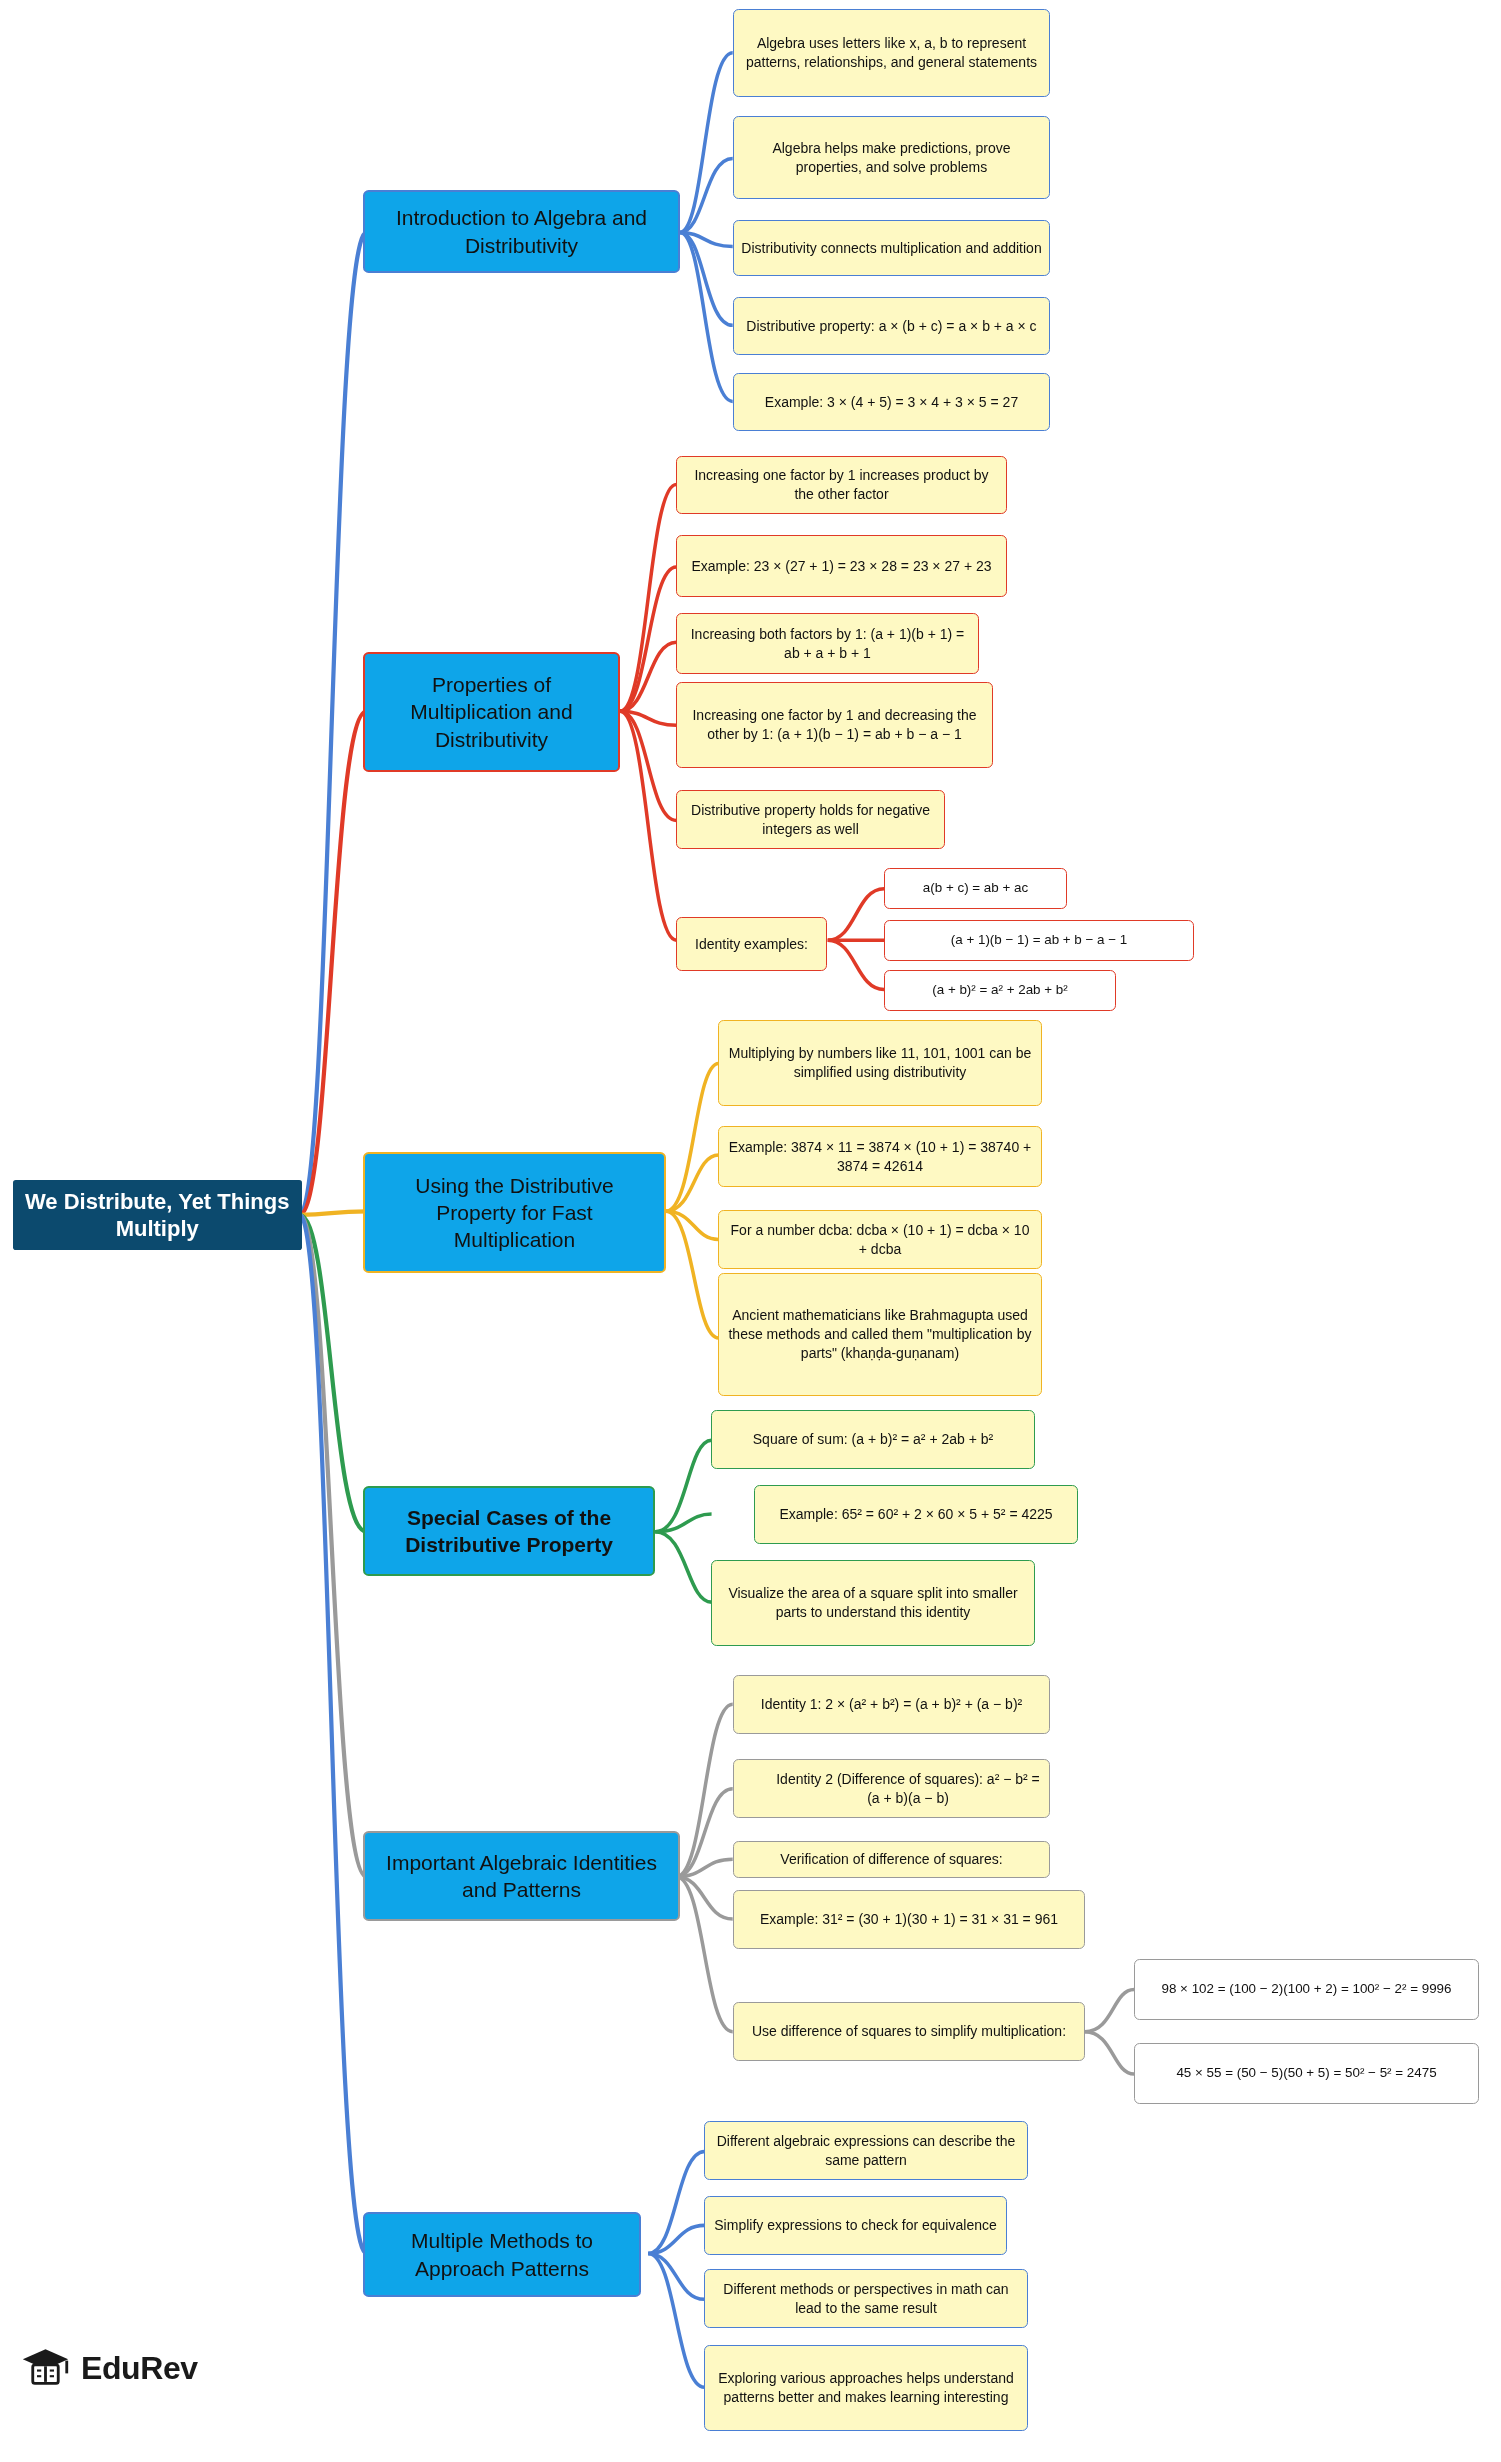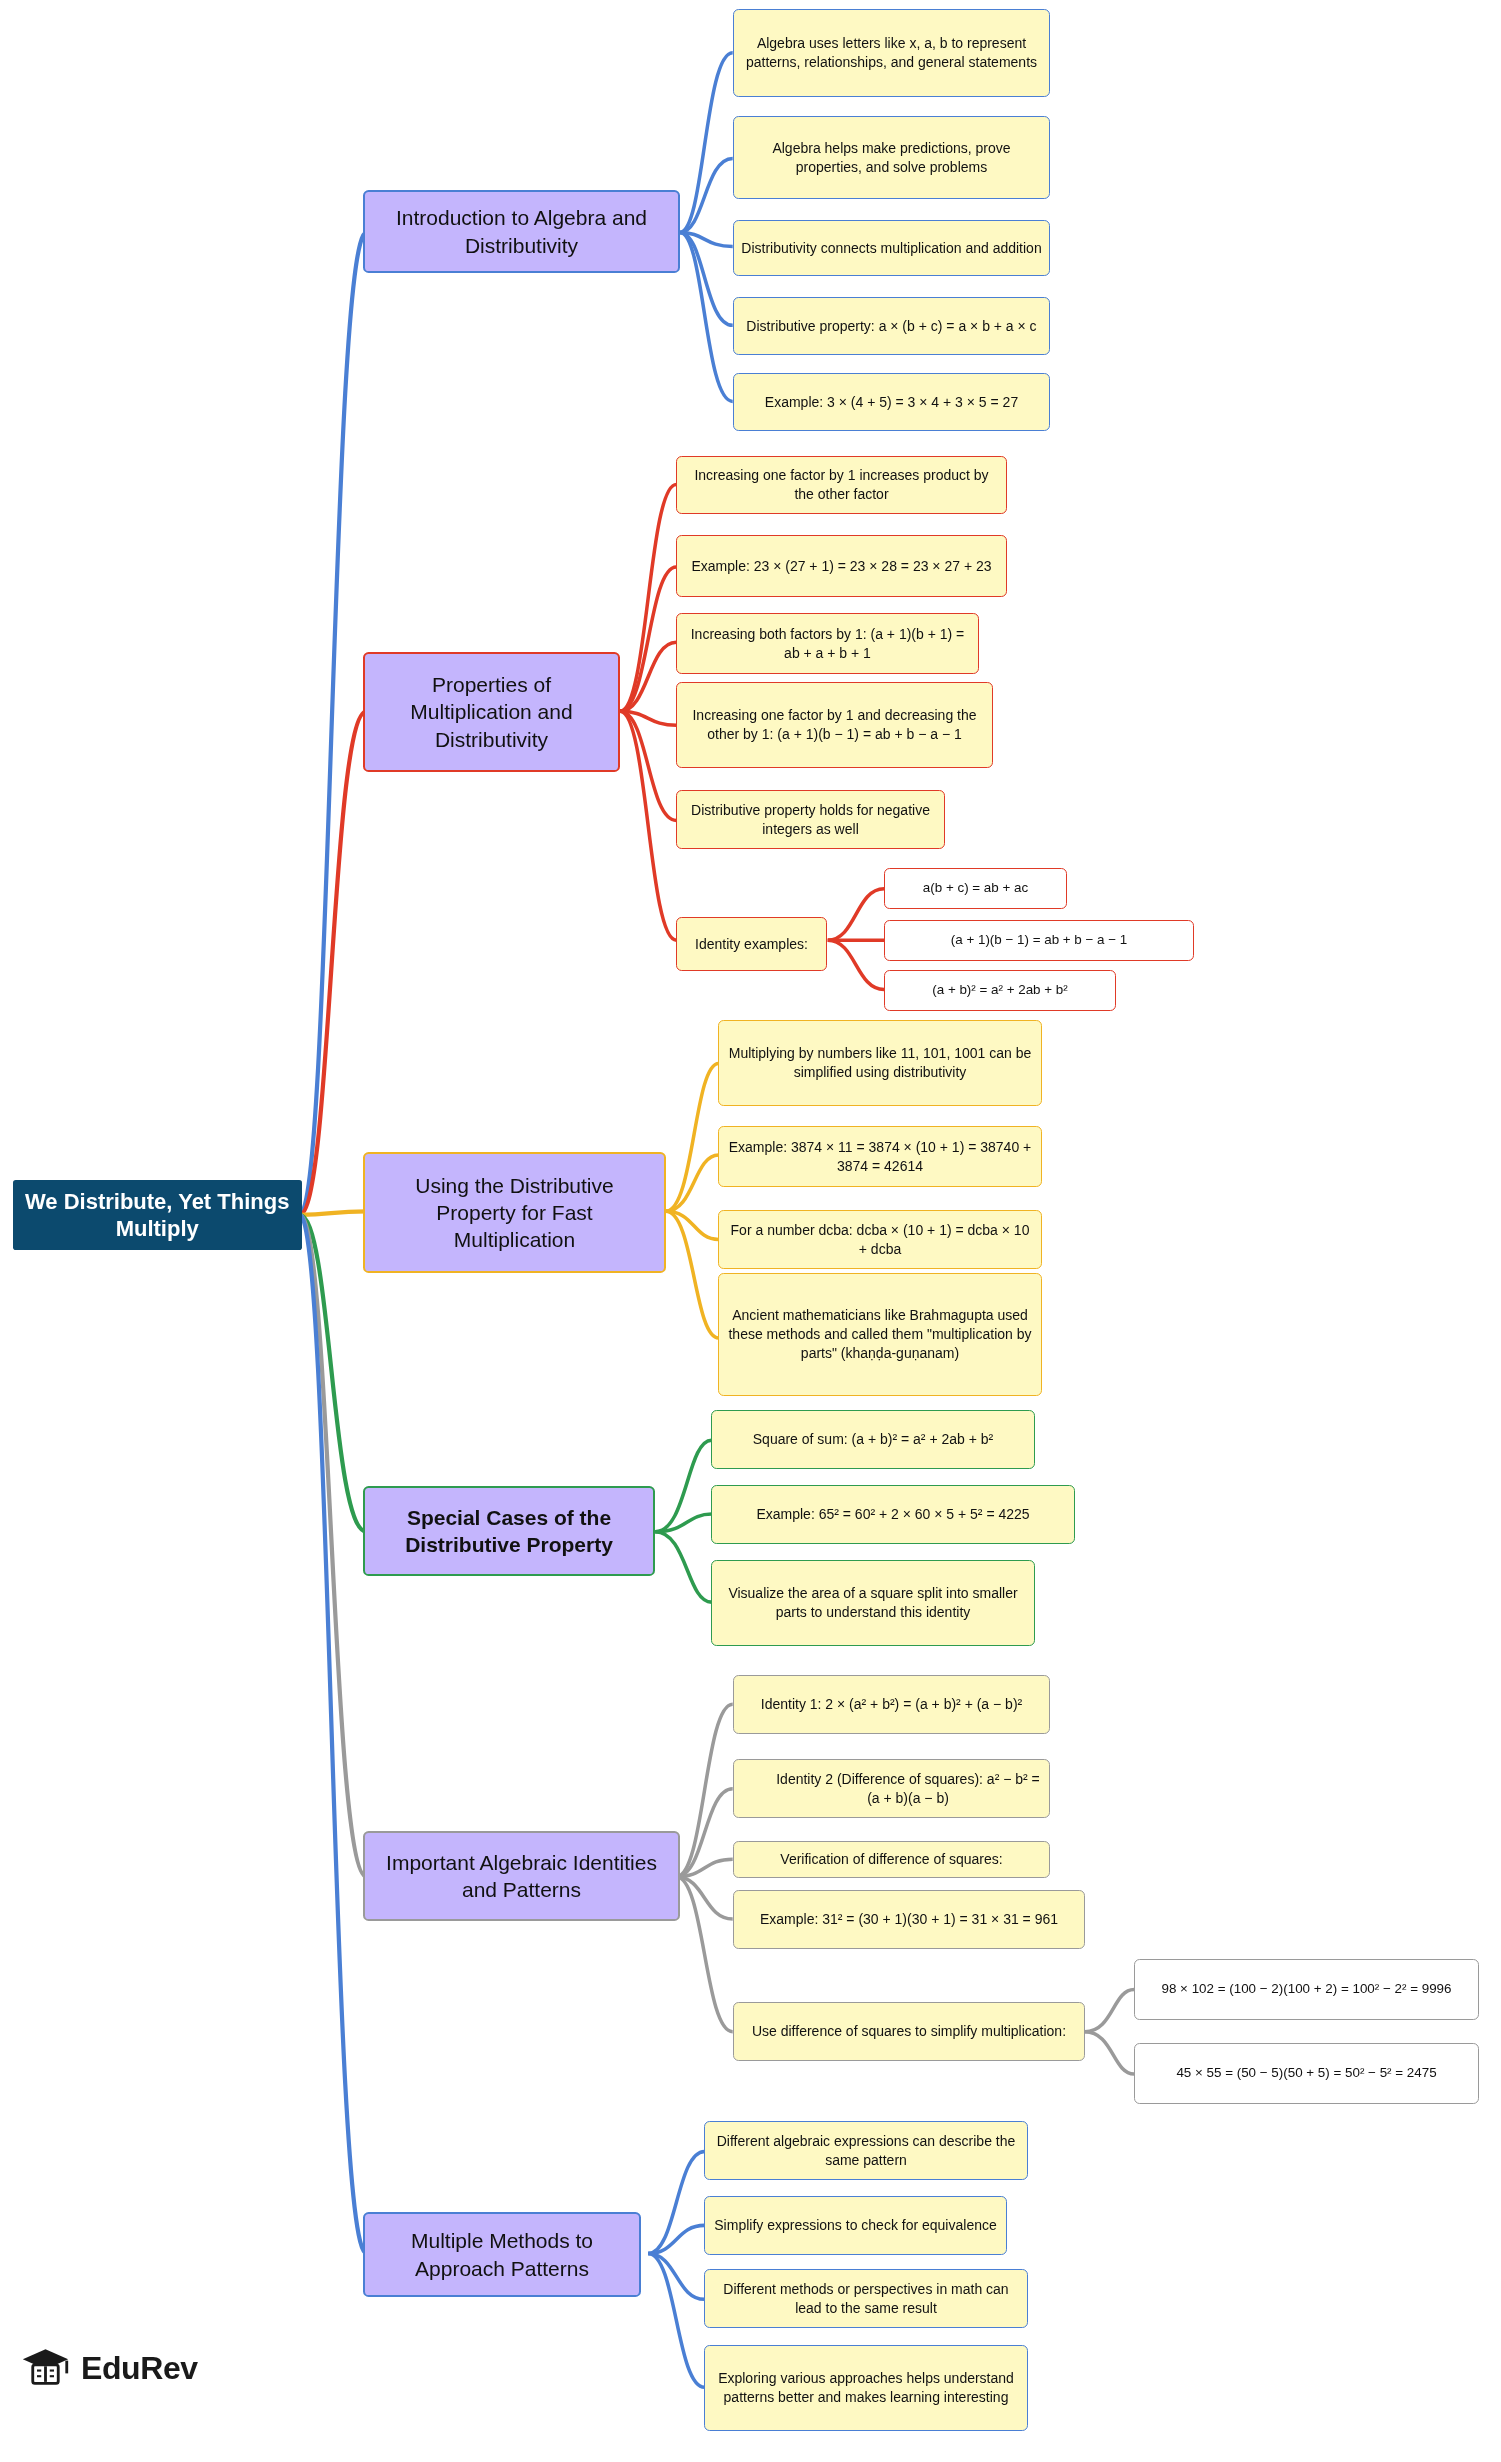--- a/index.html
+++ b/index.html
@@ -4,21 +4,21 @@
 <style>
   html,body{margin:0;padding:0;background:#ffffff;}
   body{width:1502px;height:2462px;position:relative;font-family:"Liberation Sans",sans-serif;}
   #canvas{position:absolute;left:0;top:0;width:1502px;height:2462px;}
   svg.links{position:absolute;left:0;top:0;width:1502px;height:2462px;pointer-events:none;}
 
   .node{position:absolute;box-sizing:border-box;display:flex;align-items:center;justify-content:center;text-align:center;}
 
   .root{background:#0c4a6e;color:#ffffff;font-weight:bold;font-size:22px;line-height:1.25;border-radius:2.8px;padding:7px 10px;}
 
-  .branch{background:#c4b5fd;border:2.1px solid #000;border-radius:5.6px;font-size:21px;line-height:1.3;padding:7px 8.5px;color:#111;}
+  .branch{background:#0ea5e9;border:2.1px solid #000;border-radius:5.6px;font-size:21px;line-height:1.3;padding:7px 8.5px;color:#111;}
   .leaf{background:#fef9c3;border:1.8px solid #000;border-radius:5.6px;font-size:14px;line-height:1.35;padding:5.6px 7px;color:#111;}
   .subleaf{background:#ffffff;border:1.8px solid #000;border-radius:5.6px;font-size:13.4px;line-height:1.35;padding:5px 6.3px;color:#111;}
 
   .c-blue{border-color:#4a7fd4;}
   .c-red{border-color:#e03a27;}
   .c-yellow{border-color:#f0b323;}
   .c-green{border-color:#2e9b4f;}
   .c-gray{border-color:#9a9a9a;}
 
   .logo{position:absolute;left:20px;top:2345px;display:flex;align-items:center;gap:10px;}
@@ -98,21 +98,21 @@
   <div class="node subleaf c-red" style="left:884px;top:970px;width:232px;height:41px;">(a + b)² = a² + 2ab + b²</div>
 
   <div class="node branch c-yellow" style="left:363px;top:1152px;width:303px;height:121px;">Using the Distributive Property for Fast Multiplication</div>
   <div class="node leaf c-yellow" style="left:718px;top:1020px;width:324px;height:86px;">Multiplying by numbers like 11, 101, 1001 can be simplified using distributivity</div>
   <div class="node leaf c-yellow" style="left:718px;top:1126px;width:324px;height:61px;">Example: 3874 × 11 = 3874 × (10 + 1) = 38740 + 3874 = 42614</div>
   <div class="node leaf c-yellow" style="left:718px;top:1210px;width:324px;height:59px;">For a number dcba: dcba × (10 + 1) = dcba × 10 + dcba</div>
   <div class="node leaf c-yellow" style="left:718px;top:1273px;width:324px;height:123px;">Ancient mathematicians like Brahmagupta used these methods and called them "multiplication by parts" (khaṇḍa-guṇanam)</div>
 
   <div class="node branch c-green" style="left:363px;top:1486px;width:292px;height:90px;font-weight:bold;">Special Cases of the Distributive Property</div>
   <div class="node leaf c-green" style="left:711px;top:1410px;width:324px;height:59px;">Square of sum: (a + b)² = a² + 2ab + b²</div>
-  <div class="node leaf c-green" style="left:711px;top:1485px;width:364px;height:59px;">Example: 65² = 60² + 2 × 60 × 5 + 5² = 4225</div>
+  <div class="node leaf c-green" style="left:754px;top:1485px;width:324px;height:59px;">Example: 65² = 60² + 2 × 60 × 5 + 5² = 4225</div>
   <div class="node leaf c-green" style="left:711px;top:1560px;width:324px;height:86px;">Visualize the area of a square split into smaller parts to understand this identity</div>
 
   <div class="node branch c-gray" style="left:363px;top:1831px;width:317px;height:90px;">Important Algebraic Identities and Patterns</div>
   <div class="node leaf c-gray" style="left:733px;top:1675px;width:317px;height:59px;">Identity 1: 2 × (a² + b²) = (a + b)² + (a − b)²</div>
   <div class="node leaf c-gray" style="left:733px;top:1759px;width:317px;height:59px;padding-left:40px;">Identity 2 (Difference of squares): a² − b² = (a + b)(a − b)</div>
   <div class="node leaf c-gray" style="left:733px;top:1841px;width:317px;height:37px;">Verification of difference of squares:</div>
   <div class="node leaf c-gray" style="left:733px;top:1890px;width:352px;height:59px;">Example: 31² = (30 + 1)(30 + 1) = 31 × 31 = 961</div>
   <div class="node leaf c-gray" style="left:733px;top:2002px;width:352px;height:59px;">Use difference of squares to simplify multiplication:</div>
   <div class="node subleaf c-gray" style="left:1134px;top:1959px;width:345px;height:61px;">98 × 102 = (100 − 2)(100 + 2) = 100² − 2² = 9996</div>
   <div class="node subleaf c-gray" style="left:1134px;top:2043px;width:345px;height:61px;">45 × 55 = (50 − 5)(50 + 5) = 50² − 5² = 2475</div>

